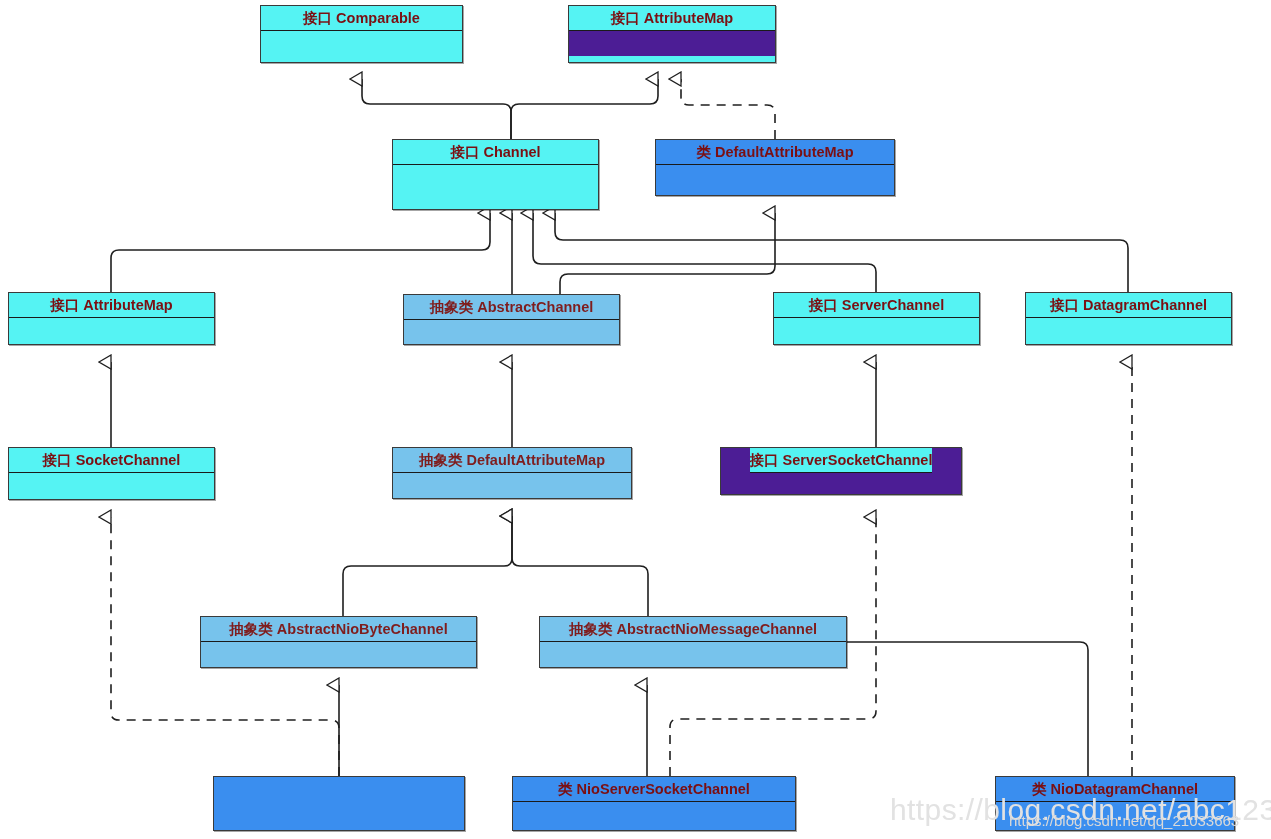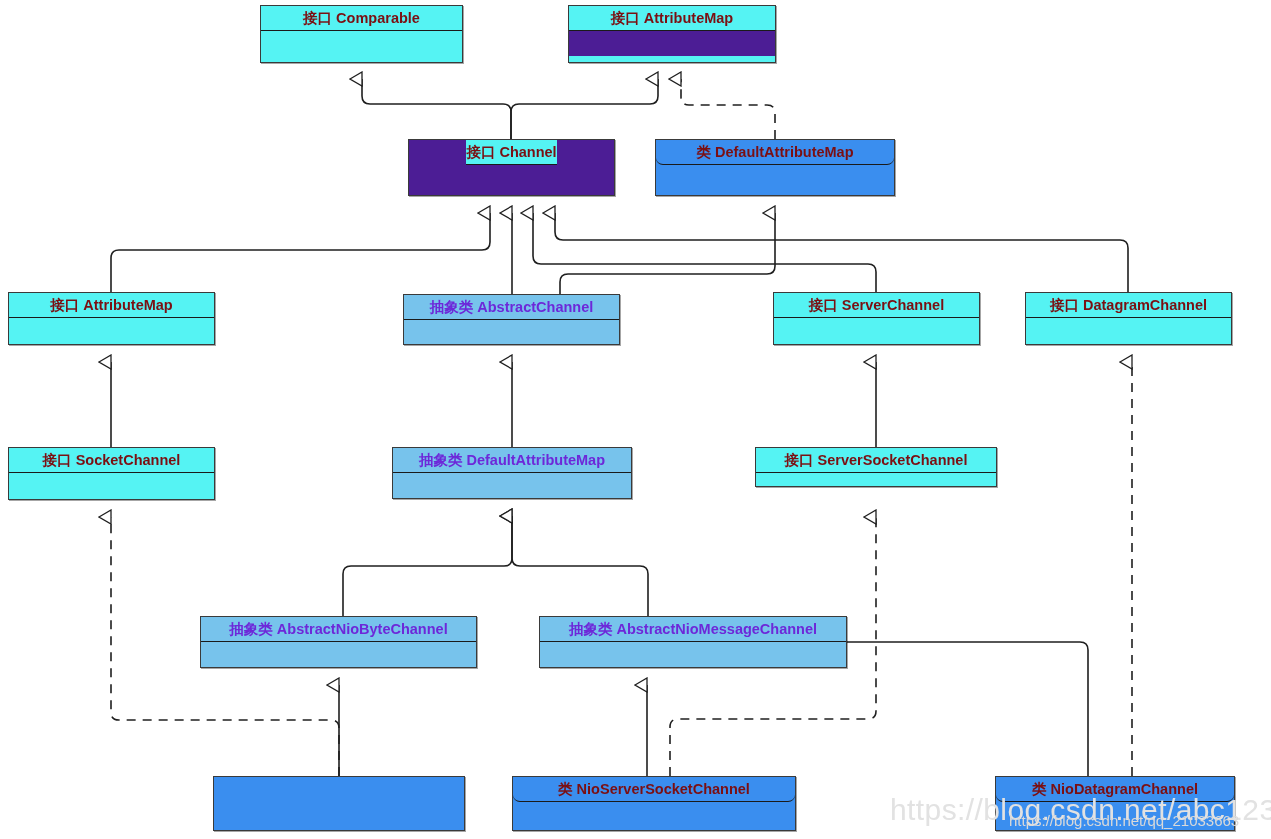--- a/index.html
+++ b/index.html
@@ -44,25 +44,25 @@
   }
   .uml-body {
     flex: 1 1 auto;
   }
   
   .k-interface            { background: #4c1d95; }
   .k-interface .uml-title { background: #55f3f3; color: #7b0f12; }
   .k-interface .uml-body  { background: #55f3f3; }
   
   .k-abstract            { background: #77c3ec; }
-  .k-abstract .uml-title { background: #77c3ec; color: #6d28d9; }
+  .k-abstract .uml-title { background: #77c3ec; color: #7f1d1d; }
   .k-abstract .uml-body  { background: #77c3ec; }
   
   .k-class            { background: #3a8eef; }
-  .k-class .uml-title { background: #3a8eef; color: #7b0f12; border-radius: 7px; }
+  .k-class .uml-title { background: #3a8eef; color: #7b0f12; }
   .k-class .uml-body  { background: #3a8eef; }
 
   .watermark {
     position: absolute;
     white-space: nowrap;
     color: #e2e2e2;
     z-index: 6;
     pointer-events: none;
     font-family: "Liberation Sans", "DejaVu Sans", sans-serif;
   }
@@ -129,21 +129,21 @@
   <div class="uml-box k-interface" style="left:260px; top:5px; width:203px; height:58px;">
     <div class="uml-title">接口 Comparable</div>
     <div class="uml-body"></div>
   </div>
 
   <div class="uml-box k-interface" style="left:568px; top:5px; width:208px; height:58px;gap:25px;">
     <div class="uml-title">接口 AttributeMap</div>
     <div class="uml-body"></div>
   </div>
 
-  <div class="uml-box k-interface" style="left:408px; top:139px; width:207px; height:57px;align-items:center;">
+  <div class="uml-box k-interface" style="left:392px; top:139px; width:207px; height:71px;">
     <div class="uml-title">接口 Channel</div>
     <div class="uml-body"></div>
   </div>
 
   <div class="uml-box k-class" style="left:655px; top:139px; width:240px; height:57px;">
     <div class="uml-title">类 DefaultAttributeMap</div>
     <div class="uml-body"></div>
   </div>
 
   <div class="uml-box k-interface" style="left:8px; top:292px; width:207px; height:53px;">
@@ -169,21 +169,21 @@
   <div class="uml-box k-interface" style="left:8px; top:447px; width:207px; height:53px;">
     <div class="uml-title">接口 SocketChannel</div>
     <div class="uml-body"></div>
   </div>
 
   <div class="uml-box k-abstract" style="left:392px; top:447px; width:240px; height:52px;">
     <div class="uml-title">抽象类 DefaultAttributeMap</div>
     <div class="uml-body"></div>
   </div>
 
-  <div class="uml-box k-interface" style="left:755px; top:447px; width:242px; height:40px;">
+  <div class="uml-box k-interface" style="left:720px; top:447px; width:242px; height:48px;align-items:center;">
     <div class="uml-title">接口 ServerSocketChannel</div>
     <div class="uml-body"></div>
   </div>
 
   <div class="uml-box k-abstract" style="left:200px; top:616px; width:277px; height:52px;">
     <div class="uml-title">抽象类 AbstractNioByteChannel</div>
     <div class="uml-body"></div>
   </div>
 
   <div class="uml-box k-abstract" style="left:492px; top:616px; width:308px; height:52px;margin-left:47px;">

